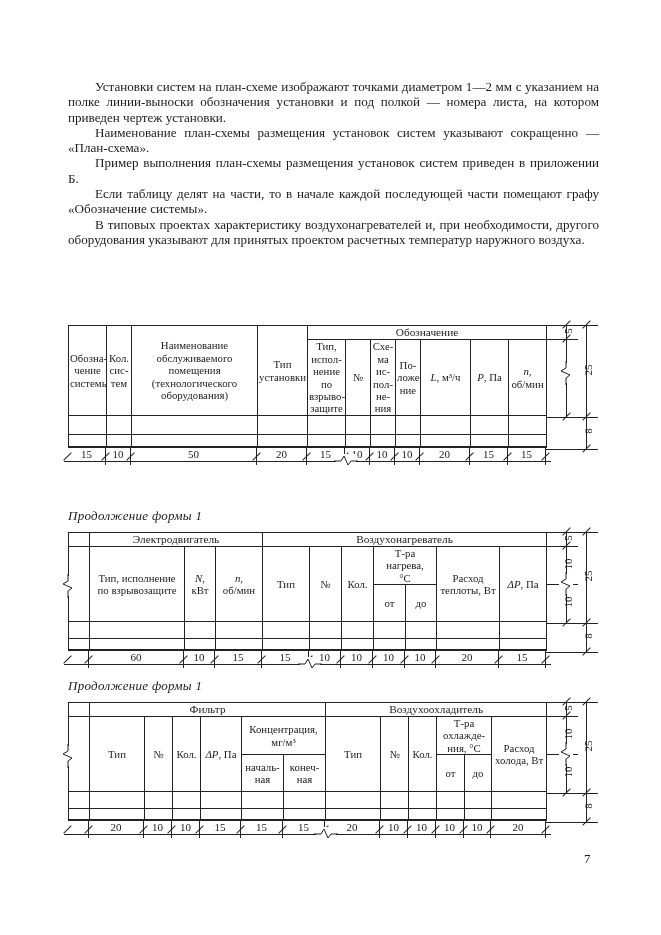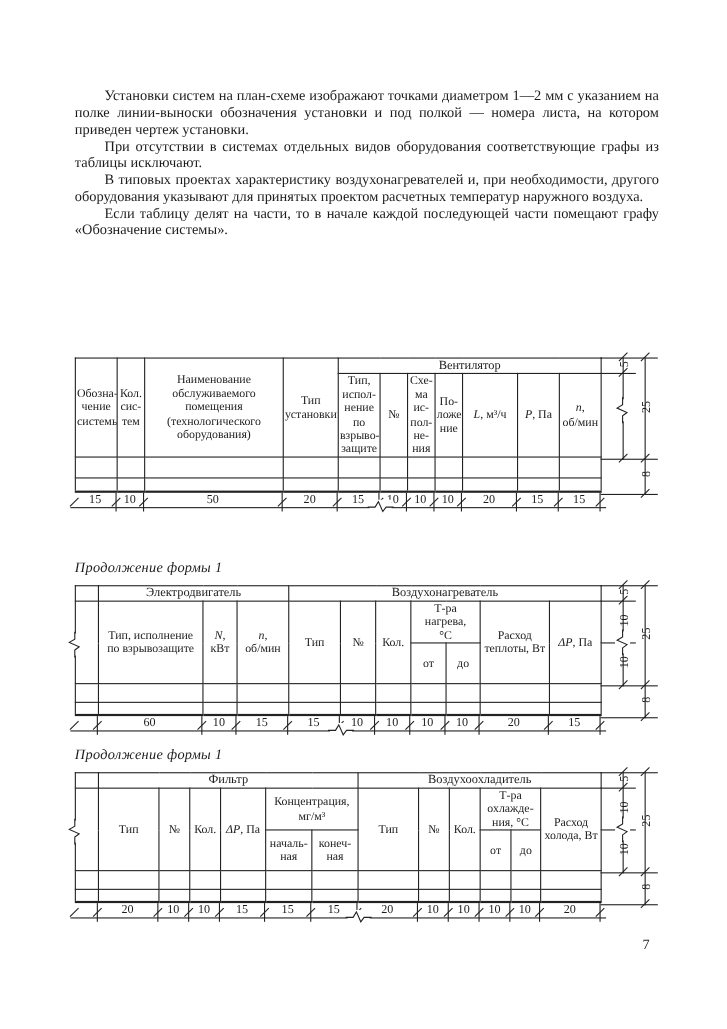--- a/index.html
+++ b/index.html
@@ -61,23 +61,24 @@
   .page-number { position:absolute; top:851px; left:584px; font-size:13px; }
 </style>
 </head>
 <body>
 
 <div class="page">
 
 
   <div class="body-text">
     <p>Установки систем на план-схеме изображают точками диаметром 1—2 мм с указанием на полке линии-выноски обозначения установки и под полкой — номера листа, на котором приведен чертеж установки.</p>
-    <p>При отсутствии в системах отдельных видов оборудования соответствующие графы из таблицы исключают.</p>
+    <p>Наименование план-схемы размещения установок систем указывают сокращенно — «План-схема».</p>
+    <p>Пример выполнения план-схемы размещения установок систем приведен в приложении Б.</p>
+    <p>Если таблицу делят на части, то в начале каждой последующей части помещают графу «Обозначение системы».</p>
     <p>В типовых проектах характеристику воздухонагревателей и, при необходимости, другого оборудования указывают для принятых проектом расчетных температур наружного воздуха.</p>
-    <p>Если таблицу делят на части, то в начале каждой последующей части помещают графу «Обозначение системы».</p>
   </div>
 
   <div class="form-block" id="form1">
     <div class="twrap">
       <table class="gt">
         <colgroup>
           <col style="width:38px">
             <col style="width:25px">
             <col style="width:126px">
             <col style="width:50px">
@@ -97,21 +98,21 @@
           <td rowspan="2">Кол.
 сис-
 тем</td>
           <td rowspan="2">Наименование
 обслуживаемого
 помещения
 (технологического
 оборудования)</td>
           <td rowspan="2">Тип
 установки</td>
-          <td colspan="7" class="grp">Вентилятор</td>
+          <td colspan="7" class="grp">Обозначение</td>
         </tr>
         <tr style="height:76px">
           <td>Тип,
 испол-
 нение по
 взрыво-
 защите</td>
           <td>№</td>
           <td>Схе-
 ма

